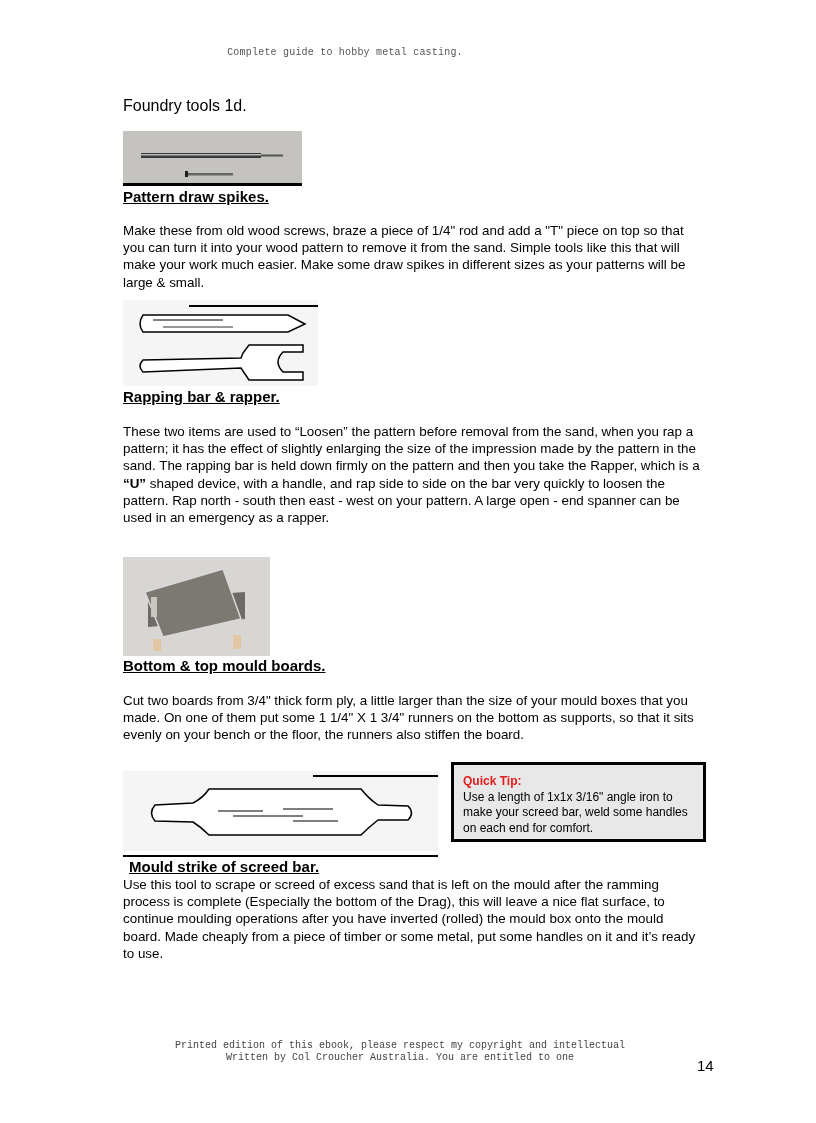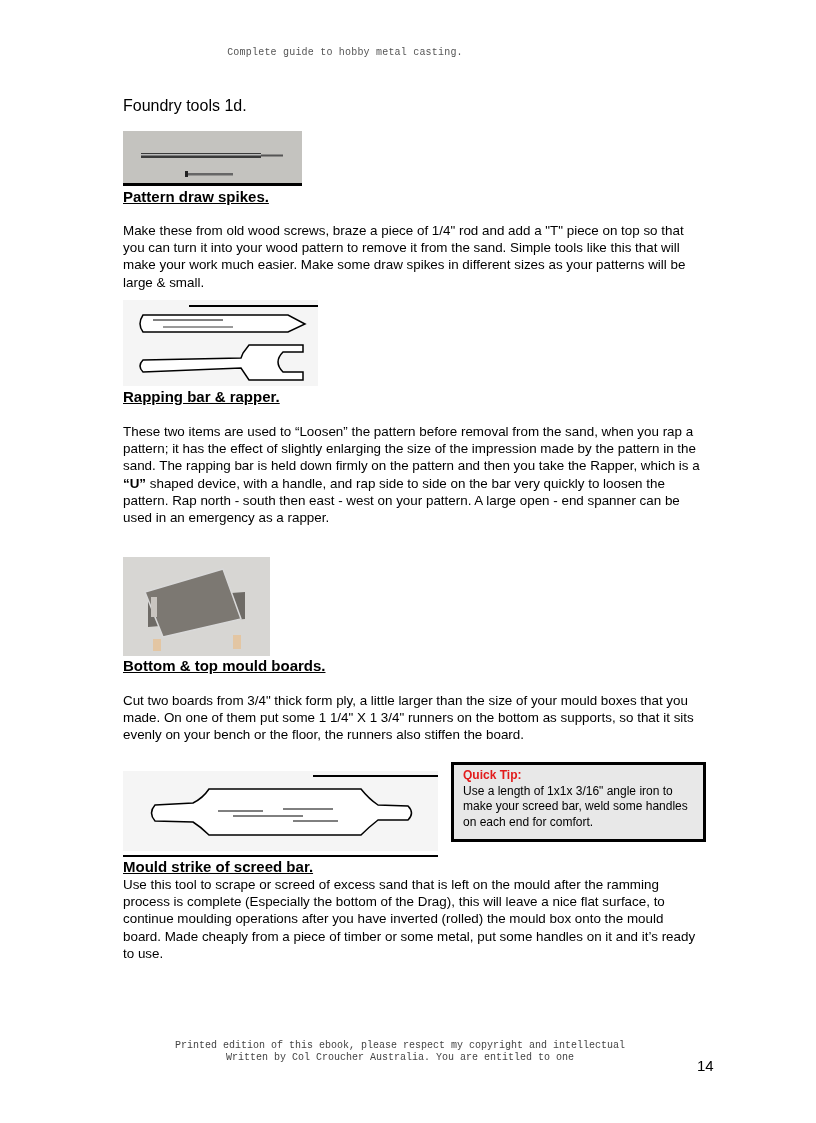--- a/index.html
+++ b/index.html
@@ -8,21 +8,21 @@
   .abs { position:absolute; }
   .header { left:0; width:690px; top:47px; text-align:center;
             font-family:"Liberation Mono", monospace; font-size:10px; color:#555; letter-spacing:0.2px; }
   .title { left:123px; top:97px; font-size:16px; }
   .caption { font-size:15px; font-weight:bold; text-decoration:underline; }
   .para { left:123px; width:580px; font-size:13.4px; line-height:17.2px; }
   .figure { overflow:hidden; }
   .photo { background:#bdbcb8; }
   .lineart { background:#f7f7f7; }
   .tip { left:451px; top:762px; width:255px; height:80px; border:3px solid #000; background:#e8e8e8;
-         box-sizing:border-box; padding:3px 9px; font-size:12px; line-height:15.5px; }
+         box-sizing:border-box; padding:9px 9px; font-size:12px; line-height:15.5px; }
   .tip-title { color:#e21b1b; font-weight:bold; }
   .footer { left:140px; width:520px; top:1040px; text-align:center;
             font-family:"Liberation Mono", monospace; font-size:10px; line-height:11.5px; color:#444; }
   .pagenum { left:697px; top:1038px; font-size:15px;margin-top:19px; }
   .rule { background:#000; height:2px; }
 </style>
 </head>
 <body>
 
 <div class="abs header">Complete guide to hobby metal casting.</div>
@@ -74,21 +74,21 @@
     <rect x="0" y="0" width="315" height="80" fill="#f5f5f5"></rect>
     <line x1="190" y1="5" x2="315" y2="5" stroke="#000" stroke-width="2"></line>
     <path d="M32 34 L70 32 Q80 27 86 18 L238 18 Q246 28 255 34 L285 35 Q292 42 285 49 L255 49 Q246 56 238 64 L86 64 Q78 56 70 51 L32 50 Q25 42 32 34 Z" fill="#fff" stroke="#000" stroke-width="1.5"></path>
     <line x1="95" y1="40" x2="140" y2="40" stroke="#000" stroke-width="1"></line>
     <line x1="110" y1="45" x2="180" y2="45" stroke="#000" stroke-width="1"></line>
     <line x1="160" y1="38" x2="210" y2="38" stroke="#000" stroke-width="1"></line>
     <line x1="170" y1="50" x2="215" y2="50" stroke="#000" stroke-width="1"></line>
   </svg>
 </div>
 <div class="abs rule" style="left:123px; top:855px; width:315px;"></div>
-<div class="abs caption" style="left:123px; top:858px;">Mould strike of screed bar.</div>
+<div class="abs caption" style="left:129px; top:858px;">Mould strike of screed bar.</div>
 <div class="abs para" style="top:876px;">Use this tool to scrape or screed of excess sand that is left on the mould after the ramming process is complete (Especially the bottom of the Drag), this will leave a nice flat surface, to continue moulding operations after you have inverted (rolled) the mould box onto the mould board. Made cheaply from a piece of timber or some metal, put some handles on it and it’s ready to use.</div>
 
 <div class="abs tip">
   <div class="tip-title">Quick Tip:</div>
   <div>Use a length of 1x1x 3/16" angle iron to make your screed bar, weld some handles on each end for comfort.</div>
 </div>
 
 <div class="abs footer">
   <div>Printed edition of this ebook, please respect my copyright and intellectual</div>
   <div>Written by Col Croucher Australia. You are entitled to one</div>

